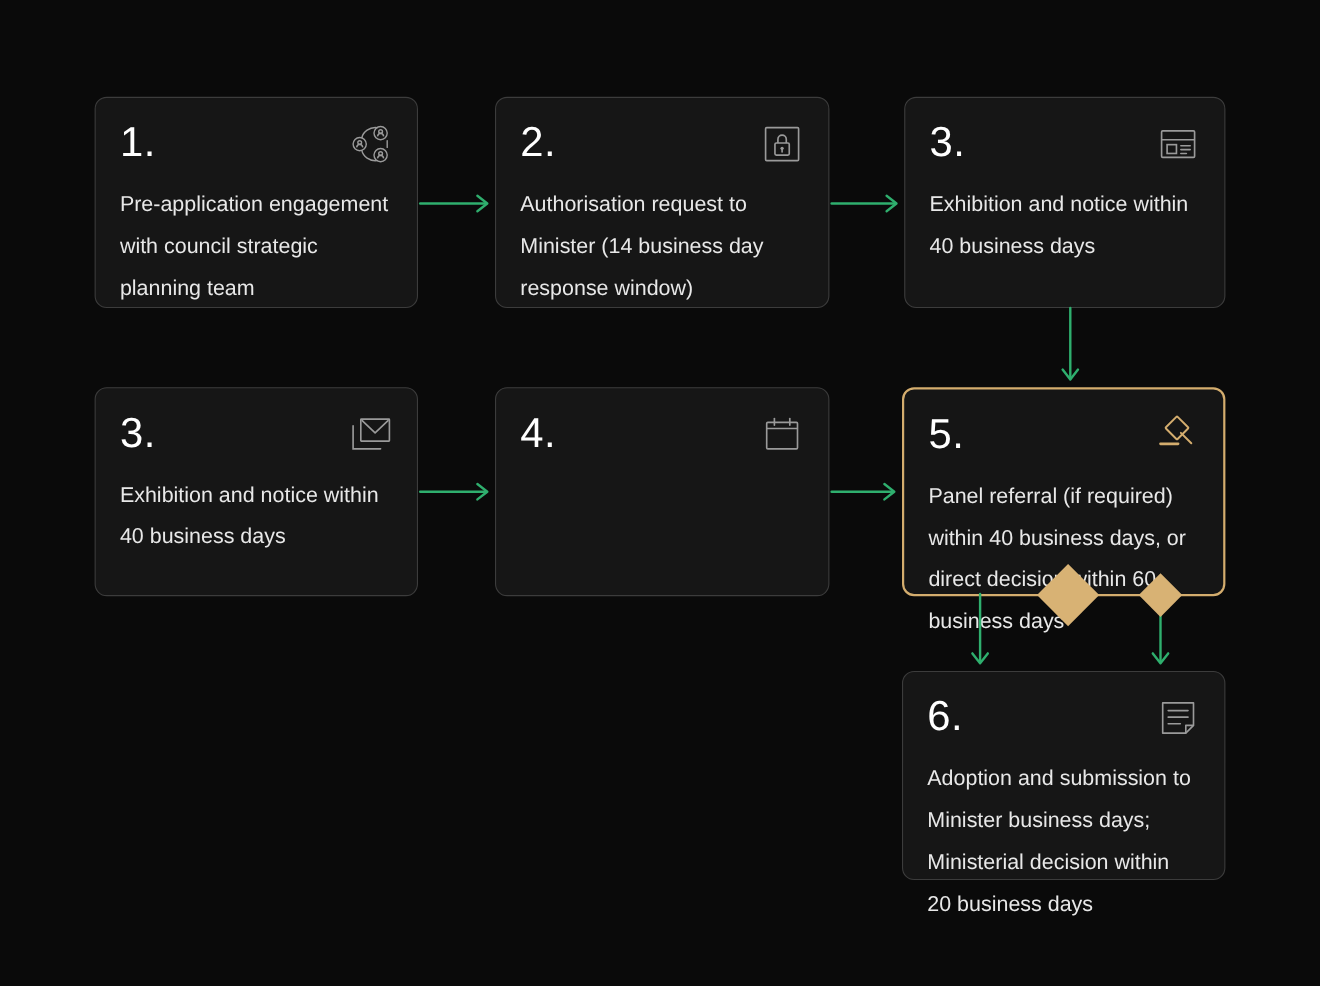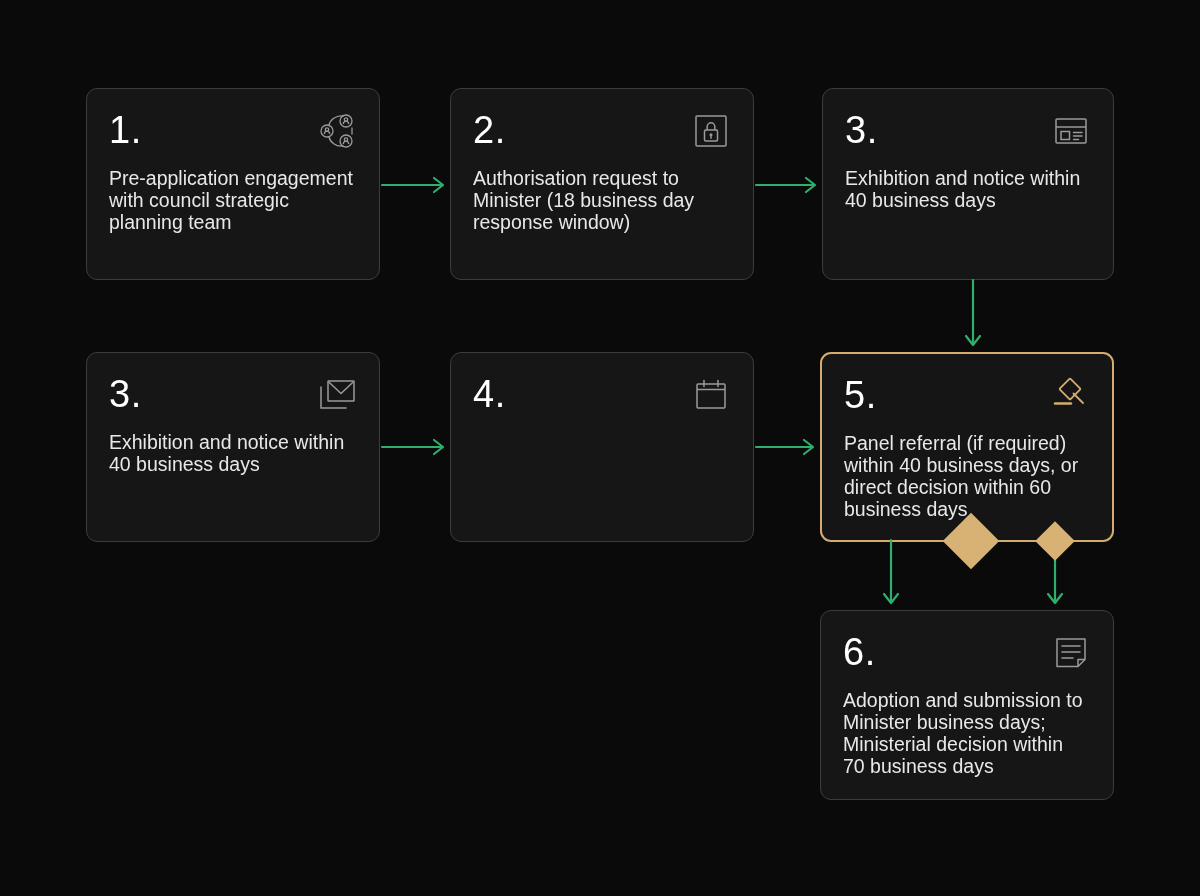--- a/index.html
+++ b/index.html
@@ -32,21 +32,21 @@
   .card-num {
     font-size: 38px;
     line-height: 1;
     font-weight: 400;
     color: #ffffff;
     letter-spacing: 0.5px;
     margin: 0 0 18px 0;
   }
   .card-body {
     font-size: 19.5px;
-    line-height: 22px;
+    line-height: 38px;
     color: #e8e8e8;
     font-weight: 400;
     margin: 0;
     max-width: 262px;
   }
   .card-icon {
     position: absolute;
     top: 22px;
     right: 22px;
     width: 40px;
@@ -88,21 +88,21 @@
         <circle cx="29" cy="28.6" r="1.7"></circle>
         <path d="M26.2 33 C26.6 31 27.7 30.2 29 30.2 C30.3 30.2 31.4 31 31.8 33"></path>
         <circle cx="10" cy="18.6" r="1.7"></circle>
         <path d="M7.2 23 C7.6 21 8.7 20.2 10 20.2 C11.3 20.2 12.4 21 12.8 23"></path>
       </svg>
     </span>
   </div>
 
   <div class="card" style="left:450px; top:88px; width:304px; height:192px;">
     <div class="card-num">2.</div>
-    <div class="card-body">Authorisation request to Minister (18 business day response window)</div>
+    <div class="card-body">Authorisation request to Minister (14 business day response window)</div>
     <span class="card-icon">
       <svg viewBox="0 0 40 40" fill="none" stroke="#9a9a9a" stroke-width="1.5">
         <rect x="5" y="5" width="30" height="30" rx="1"></rect>
         <rect x="13.5" y="19" width="13" height="11" rx="1.2"></rect>
         <path d="M16.2 19 v-3.4 a3.8 3.8 0 0 1 7.6 0 V19"></path>
         <circle cx="20" cy="23.8" r="1.5" fill="#9a9a9a" stroke="none"></circle>
         <path d="M20 24.6 v2.6" stroke-linecap="round"></path>
       </svg>
     </span>
   </div>
@@ -153,21 +153,21 @@
       <svg viewBox="0 0 40 40" fill="none" stroke="#d4ad6e" stroke-width="1.8">
         <rect x="12.5" y="5.5" width="15" height="15" rx="0.8" transform="rotate(-45 20 13)"></rect>
         <path d="M23.5 17.5 L33 27" stroke-linecap="round"></path>
         <path d="M5 27.5 H21" stroke-linecap="round" stroke-width="2.4"></path>
       </svg>
     </span>
   </div>
 
   <div class="card" style="left:820px; top:610px; width:294px; height:190px;">
     <div class="card-num">6.</div>
-    <div class="card-body">Adoption and submission to Minister business days; Ministerial decision within 70 business days</div>
+    <div class="card-body">Adoption and submission to Minister business days; Ministerial decision within 20 business days</div>
     <span class="card-icon">
       <svg viewBox="0 0 40 40" fill="none" stroke="#9a9a9a" stroke-width="1.5">
         <path d="M6 6 H34 V26.5 L27 33.5 H6 Z" stroke-linejoin="round"></path>
         <path d="M34 26.5 H27 V33.5" stroke-linejoin="round"></path>
         <path d="M11 13 H29" stroke-linecap="round"></path>
         <path d="M11 19 H29" stroke-linecap="round"></path>
         <path d="M11 25 H22" stroke-linecap="round"></path>
       </svg>
     </span>
   </div>

